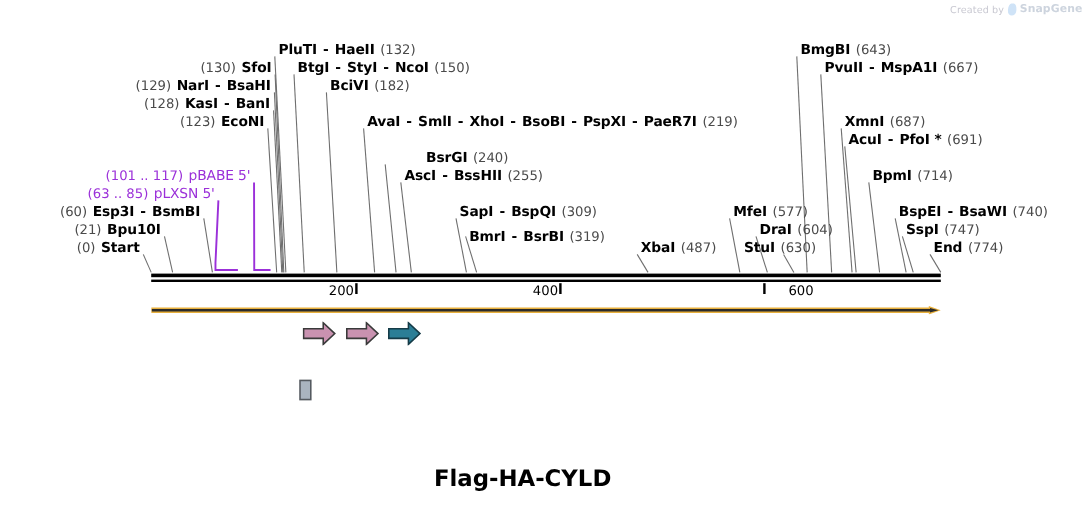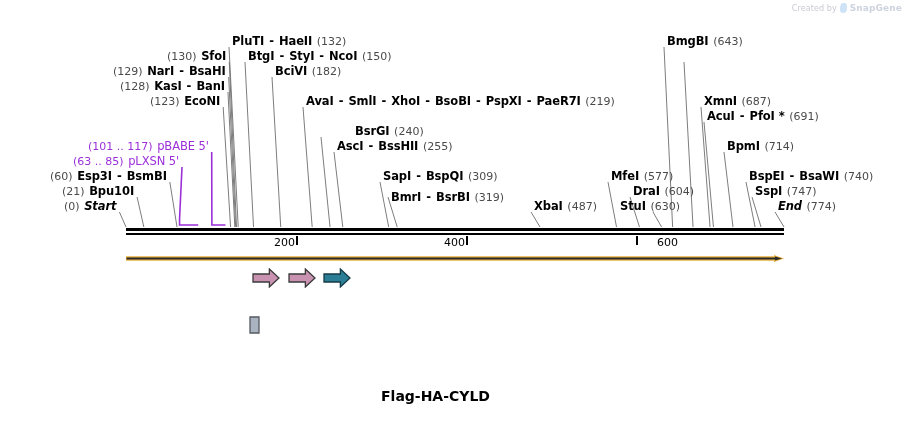--- a/index.html
+++ b/index.html
@@ -43,21 +43,21 @@
     color:#4a4a4a;
     font-weight:normal;
     font-size:11px;
   }
   .lrow .enz{
     font-weight:bold;
     color:#000;
     font-size:11.5px;
     letter-spacing:-0.1px;
   }
-  .lrow .enz.ital{font-style:italic;text-align:right;}
+  .lrow .enz.ital{text-align:right;}
   .lrow .dash{font-weight:bold;color:#000;padding:0 1px;}
   .lrow.primer{color:#9b30d9;}
   .lrow.primer .pos{color:#9b30d9;font-weight:normal;}
   .lrow.primer .enz{color:#9b30d9;font-weight:normal;}
 
   
   .leaders{position:absolute;left:0;top:0;width:910px;height:232px;pointer-events:none;}
 
   
   .ruler-wrap{position:absolute;left:0;top:0;width:910px;height:250px;}
@@ -91,21 +91,21 @@
     left:126px;top:255px;
     width:658px;height:7px;
   }
 
   
   .feature{position:absolute;}
 
   
   .title{
     position:absolute;left:0;top:388px;width:871px;
-    text-align:center;font-size:14px;font-weight:bold;color:#000;
+    text-align:center;font-size:19px;font-weight:bold;color:#000;
   }
   .subtitle{
     position:absolute;left:0;top:405px;width:910px;
     text-align:center;font-size:11px;color:#000;
   }
 </style>
 </head>
 <body>
 
 <div id="map">
@@ -164,20 +164,21 @@
       <div class="lrow" style="top: 95px; visibility: visible; left: 306px;"><span><span class="enz">AvaI</span><span class="dash"> - </span><span class="enz">SmlI</span><span class="dash"> - </span><span class="enz">XhoI</span><span class="dash"> - </span><span class="enz">BsoBI</span><span class="dash"> - </span><span class="enz">PspXI</span><span class="dash"> - </span><span class="enz">PaeR7I</span></span><span>  </span><span class="pos">(219)</span></div>
       <div class="lrow" style="top: 125px; visibility: visible; left: 324px; margin-left: 31px;"><span><span class="enz">BsrGI</span></span><span>  </span><span class="pos">(240)</span></div>
       <div class="lrow" style="top: 140px; visibility: visible; left: 337px;"><span><span class="enz">AscI</span><span class="dash"> - </span><span class="enz">BssHII</span></span><span>  </span><span class="pos">(255)</span></div>
       <div class="lrow" style="top: 170px; visibility: visible; left: 383px;"><span><span class="enz">SapI</span><span class="dash"> - </span><span class="enz">BspQI</span></span><span>  </span><span class="pos">(309)</span></div>
       <div class="lrow" style="top: 191px; visibility: visible; left: 391px;"><span><span class="enz">BmrI</span><span class="dash"> - </span><span class="enz">BsrBI</span></span><span>  </span><span class="pos">(319)</span></div>
       <div class="lrow" style="top: 200px; visibility: visible; left: 534px;"><span><span class="enz">XbaI</span></span><span>  </span><span class="pos">(487)</span></div>
       <div class="lrow" style="top: 170px; visibility: visible; left: 611px;"><span><span class="enz">MfeI</span></span><span>  </span><span class="pos">(577)</span></div>
       <div class="lrow" style="top: 185px; visibility: visible; left: 633px;"><span><span class="enz">DraI</span></span><span>  </span><span class="pos">(604)</span></div>
       <div class="lrow" style="top: 200px; visibility: visible; left: 620px;"><span><span class="enz">StuI</span></span><span>  </span><span class="pos">(630)</span></div>
       <div class="lrow" style="top: 35px; visibility: visible; left: 667px;"><span><span class="enz">BmgBI</span></span><span>  </span><span class="pos">(643)</span></div>
+      <div class="lrow" style="top: 50px; visibility: visible; left: 687px;"><span><span class="enz">PvuII</span><span class="dash"> - </span><span class="enz">MspA1I</span></span><span>  </span><span class="pos">(667)</span></div>
       <div class="lrow" style="top: 95px; visibility: visible; left: 704px;"><span><span class="enz">XmnI</span></span><span>  </span><span class="pos">(687)</span></div>
       <div class="lrow" style="top: 110px; visibility: visible; left: 707px;"><span><span class="enz">AcuI</span><span class="dash"> - </span><span class="enz">PfoI *</span></span><span>  </span><span class="pos">(691)</span></div>
       <div class="lrow" style="top: 140px; visibility: visible; left: 727px;"><span><span class="enz">BpmI</span></span><span>  </span><span class="pos">(714)</span></div>
       <div class="lrow" style="top: 170px; visibility: visible; left: 749px;"><span><span class="enz">BspEI</span><span class="dash"> - </span><span class="enz">BsaWI</span></span><span>  </span><span class="pos">(740)</span></div>
       <div class="lrow" style="top: 185px; visibility: visible; left: 755px;"><span><span class="enz">SspI</span></span><span>  </span><span class="pos">(747)</span></div>
       <div class="lrow" style="top: 200px; visibility: visible; left: 778px;"><span><span class="enz ital">End</span></span><span>  </span><span class="pos">(774)</span></div>
     </div>
 
   <div class="ruler-wrap">
     <div class="ruler-bar"></div>

